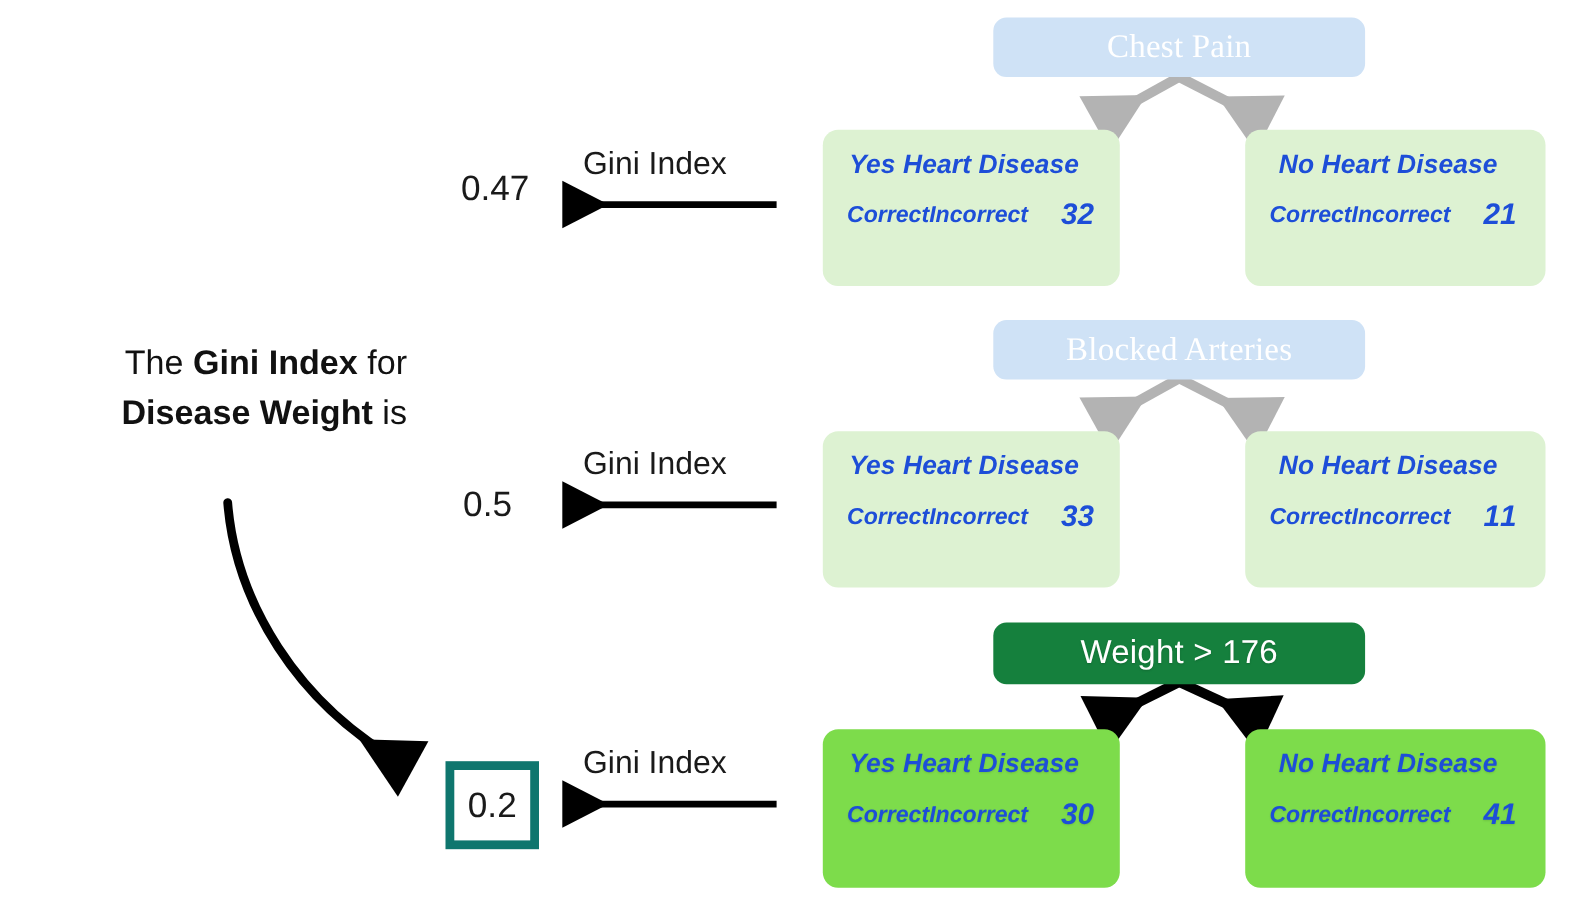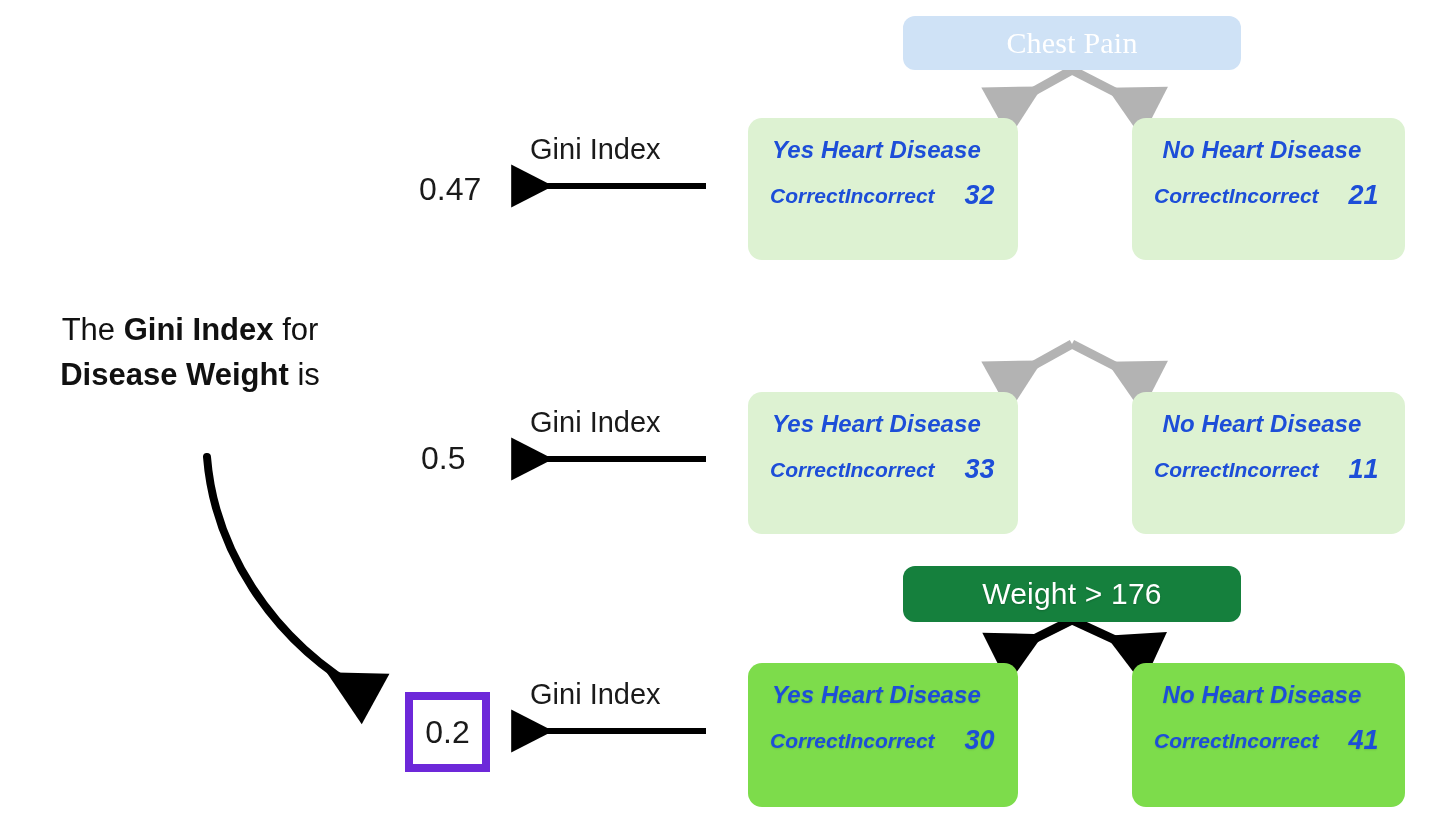--- a/index.html
+++ b/index.html
@@ -120,21 +120,21 @@
     color: #1a1a1a;
     background: #ffffff;
   }
 
   
   .caption {
     position: absolute;
     font-size: 31px;
     line-height: 1.45;
     color: #111111;
-    text-align: center;
+    text-align: right;
     width: 360px;
   }
   .caption b { font-weight: bold; }
 
   svg.overlay {
     position: absolute;
     left: 0; top: 0;
     width: 1440px;
     height: 816px;
     pointer-events: none;
@@ -221,22 +221,25 @@
       </div>
       <div class="leaf-rule"></div>
       <div class="leaf-val-row">
         <span class="leaf-col-val">2</span>
         <span class="leaf-col-val">1</span>
       </div>
     </div>
   </div>
 
   <div class="gini-label" style="left:530px; top:133px;">Gini Index</div>
-  <div class="gini-value" style="left:419px; top:171px;">0.47</div>
-
+  <div class="gini-value" style="left:419px; top:153px;">0.47</div>
+
+  <div class="decision-node faded" style="left:903px; top:291px; width:338px; height:54px; background:#cfe2f6;">
+    <span>Blocked Arteries</span>
+  </div>
 
   <div class="leaf-node faded" style="left:748px; top:392px; width:270px; height:142px; background:#ddf2d2;">
     <div class="leaf-title">Yes Heart Disease</div>
     <div class="leaf-table">
       <div class="leaf-head-row">
         <span class="leaf-col-head">Correct</span>
         <span class="leaf-col-head">Incorrect</span>
       </div>
       <div class="leaf-rule"></div>
       <div class="leaf-val-row">
@@ -292,15 +295,15 @@
       </div>
       <div class="leaf-rule"></div>
       <div class="leaf-val-row">
         <span class="leaf-col-val">4</span>
         <span class="leaf-col-val">1</span>
       </div>
     </div>
   </div>
 
   <div class="gini-label" style="left:530px; top:678px;">Gini Index</div>
-  <div class="gini-value-boxed" style="left:405px; top:692px; width:85px; height:80px; border:8px solid #6d28d9;">0.2</div>
+  <div class="gini-value-boxed" style="left:405px; top:692px; width:85px; height:80px; border:8px solid #0f766e;">0.2</div>
 
 </div>
 
 </body></html>

